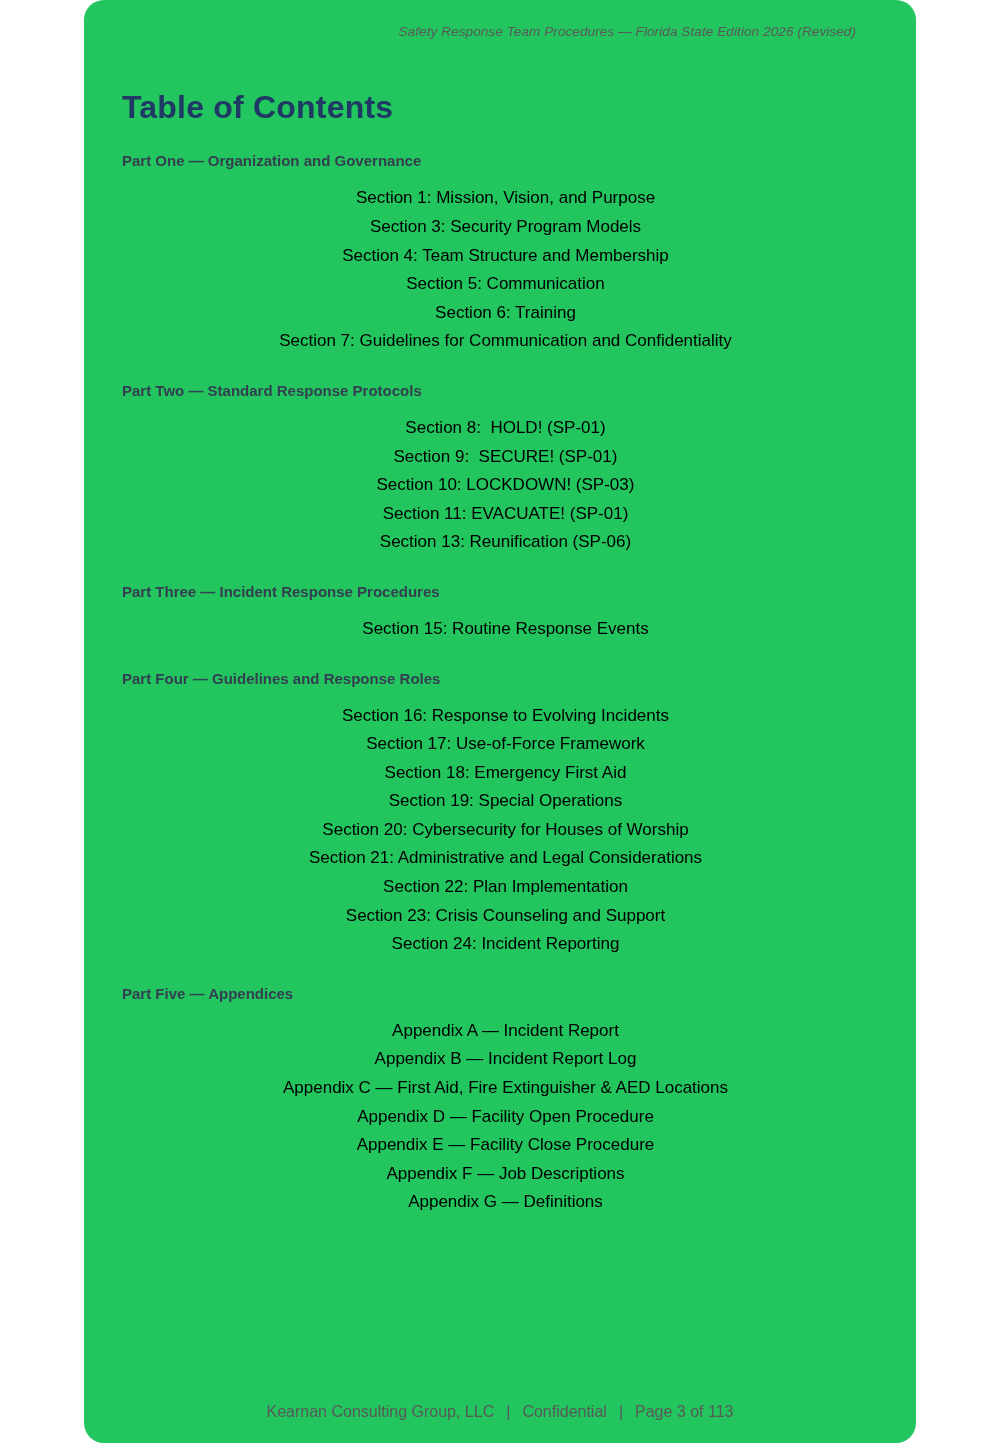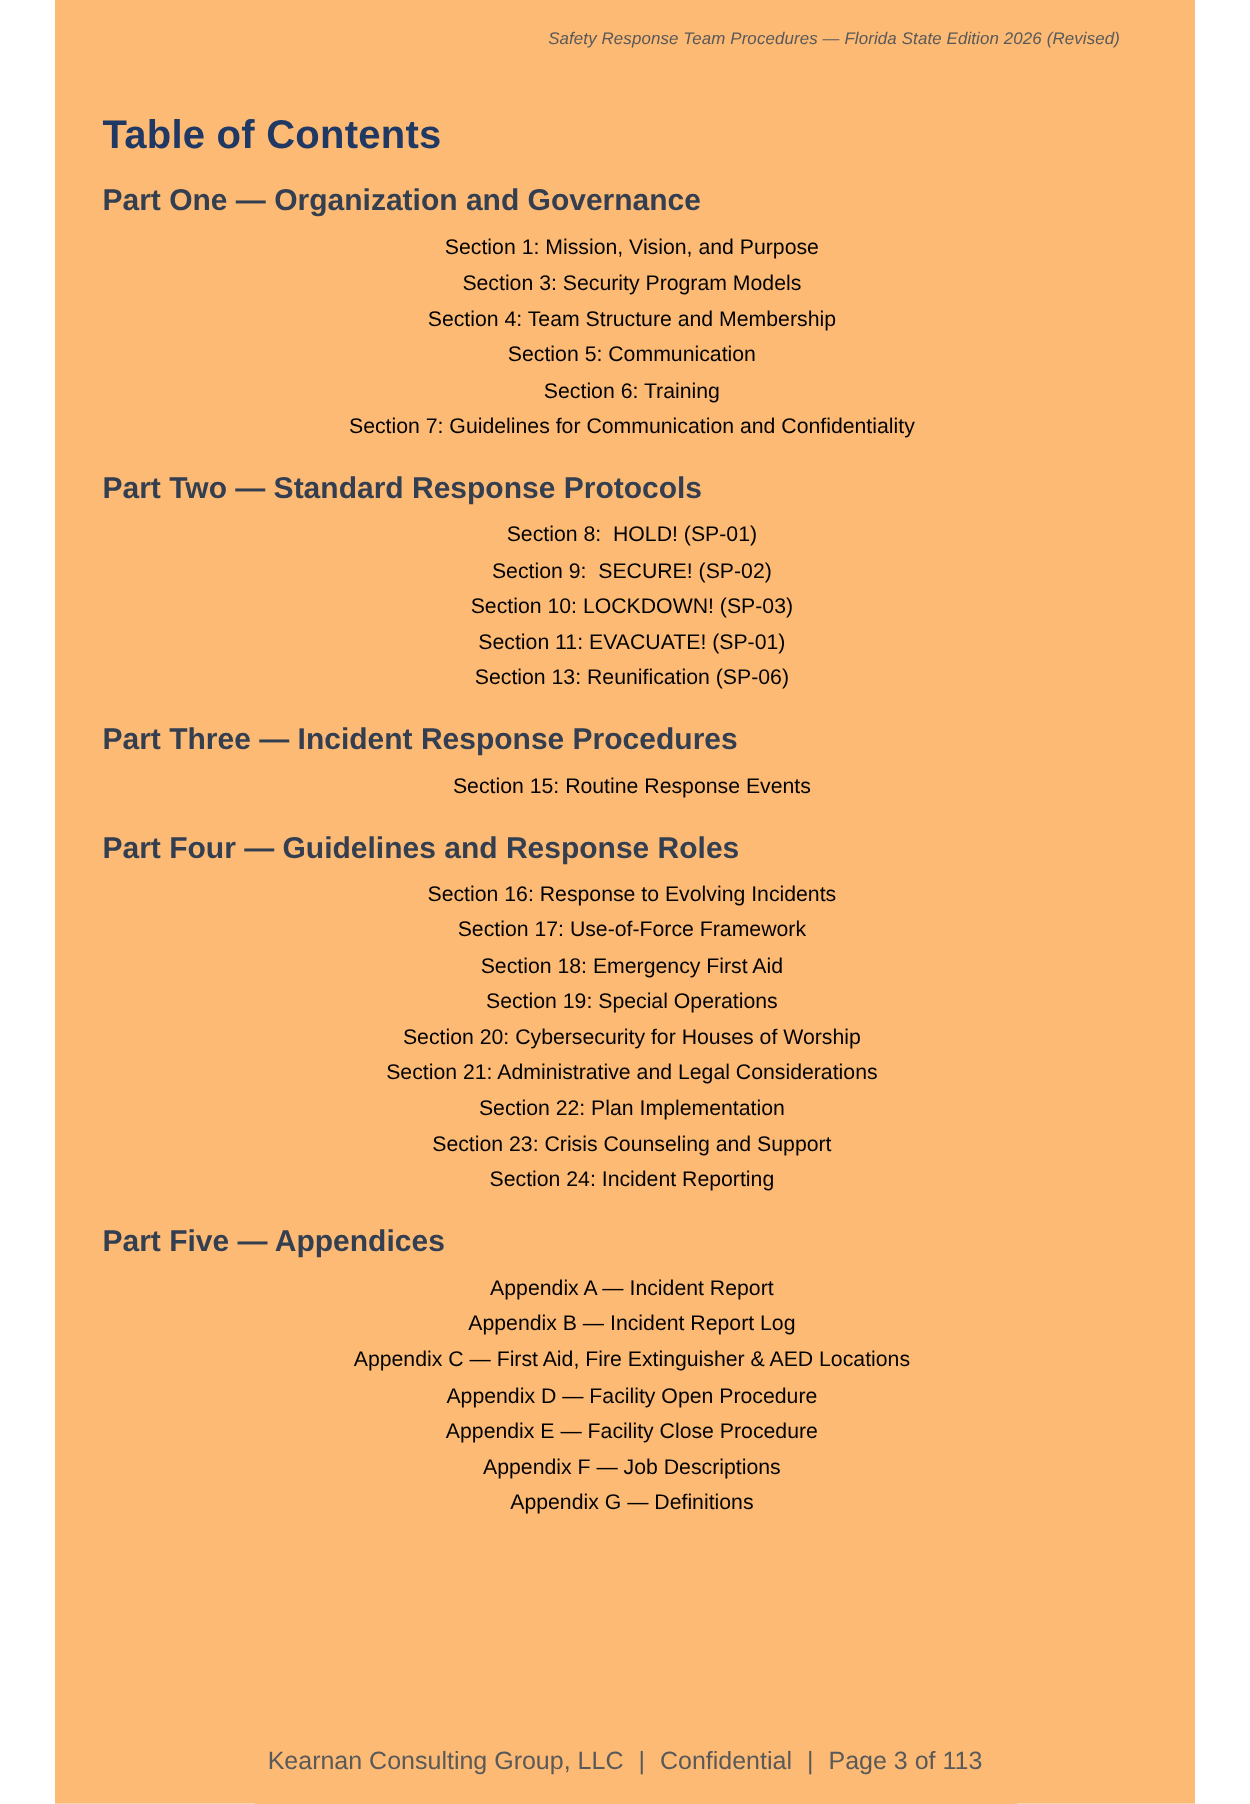--- a/index.html
+++ b/index.html
@@ -3,25 +3,26 @@
 <meta charset="utf-8">
 <style>
   * { margin: 0; padding: 0; box-sizing: border-box; }
   html, body { background: #ffffff; }
   body {
     font-family: "Liberation Sans", "DejaVu Sans", sans-serif;
     color: #000000;
   }
   .page {
     position: relative;
-    width: 912px;
+    width: 832px;
     height: 1443px;
     margin: 0 auto;
-    background: #fdba74;
+    background: #22c55e;
     overflow: hidden;
+    border-radius: 20px;
   }
   .doc-header {
     padding: 22px 60px 0 38px;
     text-align: right;
   }
   .doc-header-text {
     font-style: italic;
     font-size: 13.5px;
     color: #595959;
     letter-spacing: 0.1px;
@@ -34,21 +35,21 @@
     margin-bottom: 16px;
     font-size: 32px;
     line-height: 1.2;
     font-weight: bold;
     color: #1F3864;
     letter-spacing: 0.2px;
   }
   .part-heading {
     margin-top: 22px;
     margin-bottom: 10px;
-    font-size: 24px;
+    font-size: 15px;
     line-height: 26px;
     font-weight: bold;
     color: #333F50;
   }
   .toc-items {
     list-style: none;
     margin-left: 33px; 
   }
   .toc-item {
     font-size: 17px;
@@ -56,21 +57,21 @@
     color: #000000;
     white-space: pre-wrap;
     text-align: center;
   }
   .doc-footer {
     position: absolute;
     left: 0;
     right: 0;
     bottom: 22px;
     text-align: center;
-    font-size: 20px;
+    font-size: 16px;
     color: #595959;
   }
   .doc-footer .sep {
     display: inline-block;
     padding: 0 12px;
     color: #595959;
   }
 </style>
 </head>
 <body>
@@ -94,21 +95,21 @@
         <li class="toc-item">Section 5: Communication</li>
         <li class="toc-item">Section 6: Training</li>
         <li class="toc-item">Section 7: Guidelines for Communication and Confidentiality</li>
       </ul>
     </section>
 
     <section class="toc-part">
       <h2 class="part-heading">Part Two — Standard Response Protocols</h2>
       <ul class="toc-items">
         <li class="toc-item">Section 8:  HOLD! (SP-01)</li>
-        <li class="toc-item">Section 9:  SECURE! (SP-02)</li>
+        <li class="toc-item">Section 9:  SECURE! (SP-01)</li>
         <li class="toc-item">Section 10: LOCKDOWN! (SP-03)</li>
         <li class="toc-item">Section 11: EVACUATE! (SP-01)</li>
         <li class="toc-item">Section 13: Reunification (SP-06)</li>
       </ul>
     </section>
 
     <section class="toc-part">
       <h2 class="part-heading">Part Three — Incident Response Procedures</h2>
       <ul class="toc-items">
         <li class="toc-item">Section 15: Routine Response Events</li>

